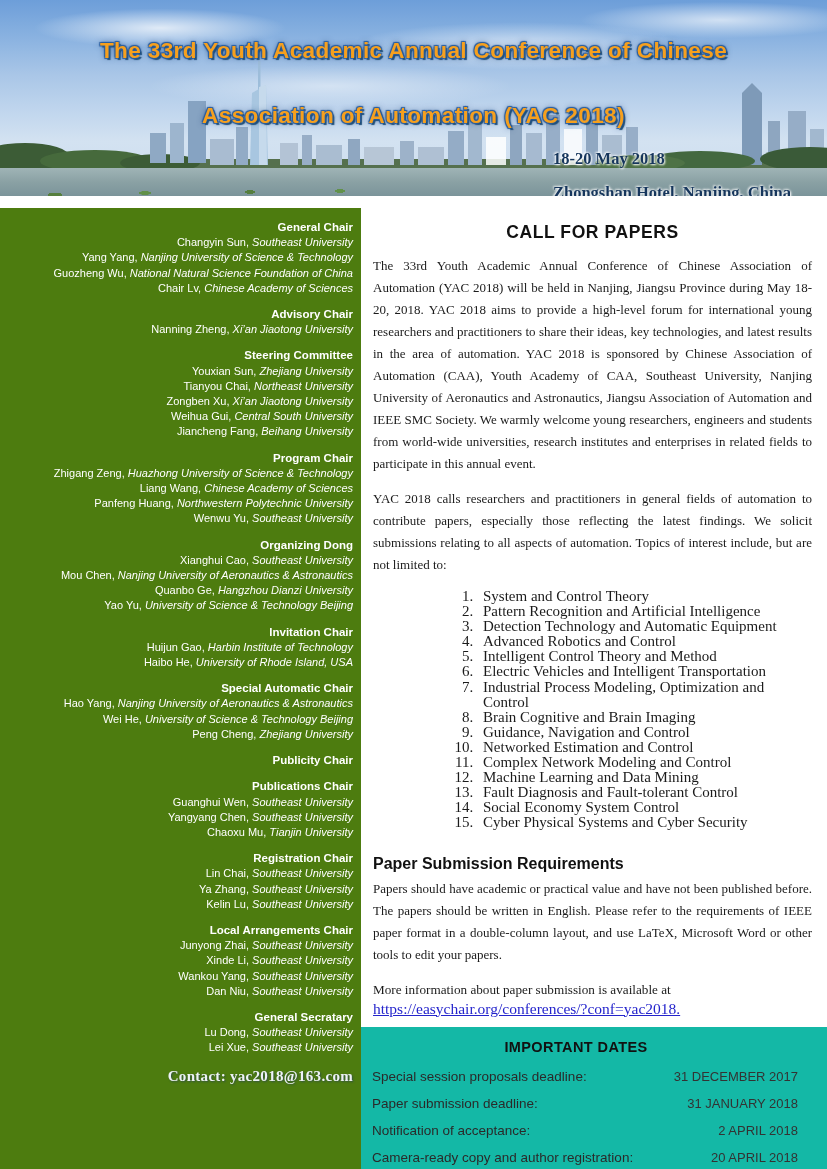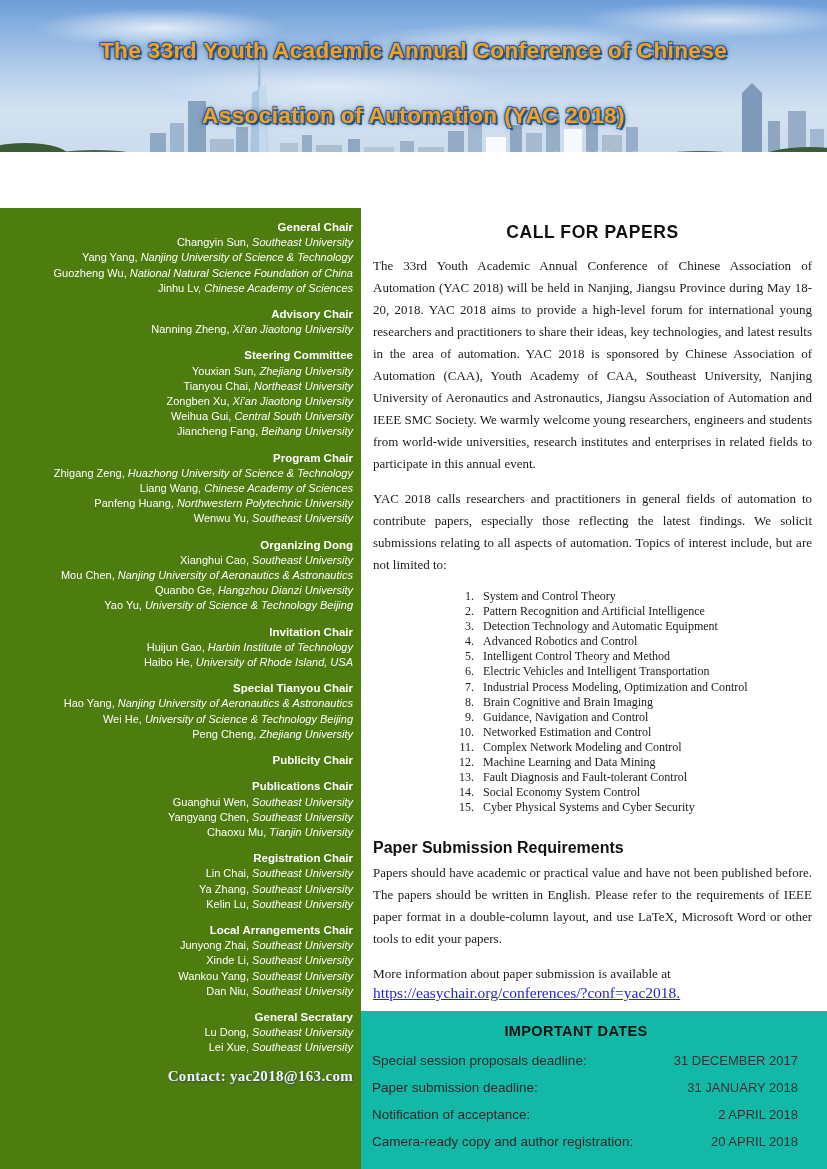--- a/index.html
+++ b/index.html
@@ -3,21 +3,21 @@
 <meta charset="utf-8">
 <style>
   html,body { margin:0; padding:0; background:#888; }
   .page {
     position:relative; width:827px; height:1169px; margin:0 auto;
     background:#ffffff; overflow:hidden;
     font-family:"Liberation Sans", sans-serif;
   }
 
   
-  .header { position:absolute; left:0; top:0; width:827px; height:152px; overflow:hidden; }
+  .header { position:absolute; left:0; top:0; width:827px; height:196px; overflow:hidden; }
   .sky {
     position:absolute; inset:0;
     background:linear-gradient(180deg,#6d9ed9 0%,#88b1e0 18%,#a9c6e7 38%,#c2d7ee 58%,#d3e2f1 72%,#cbdcee 100%);
   }
   .sky::before {
     content:""; position:absolute; inset:0;
     background:
       radial-gradient(ellipse 180px 28px at 160px 28px, rgba(255,255,255,.75), rgba(255,255,255,0) 70%),
       radial-gradient(ellipse 240px 34px at 520px 46px, rgba(255,255,255,.6), rgba(255,255,255,0) 70%),
       radial-gradient(ellipse 200px 26px at 720px 20px, rgba(255,255,255,.65), rgba(255,255,255,0) 70%),
@@ -82,21 +82,21 @@
   .content { padding:14px 15px 0 12px; }
   .cfp-heading {
     text-align:center; font-weight:bold; font-size:17.5px; letter-spacing:.6px;
     color:#111; margin:0 0 12px 0;
   }
   .para {
     font-family:"Liberation Serif", serif; font-size:13px; line-height:22px;
     text-align:justify; color:#1b1b1b; margin:0 0 13px 0;
   }
   .topics {
-    font-family:"Liberation Serif", serif; font-size:12px; line-height:15.1px;
+    font-family:"Liberation Serif", serif; font-size:15px; line-height:15.1px;
     color:#1b1b1b; margin:8px 0 0 0; padding-left:104px;
   }
   .topics li { padding-left:6px; }
   .sub-heading { font-weight:bold; font-size:16px; color:#111; margin:24px 0 5px 0; }
   .more-info { font-family:"Liberation Serif", serif; font-size:13.2px; color:#1b1b1b; margin:16px 0 2px 0; }
   .submission-link {
     font-family:"Liberation Serif", serif; font-size:15.5px; color:#2424cc;
     text-decoration:underline; display:inline-block;
   }
 
@@ -178,21 +178,21 @@
   </div>
 
   <div class="sidebar">
     <div>
         <div class="sb-section">
     <div class="sb-heading">General Chair</div>
     <div class="sb-members">
             <div class="sb-member"><span class="sb-name">Changyin Sun,</span> <em class="sb-aff">Southeast University</em></div>
             <div class="sb-member"><span class="sb-name">Yang Yang,</span> <em class="sb-aff">Nanjing University of Science &amp; Technology</em></div>
             <div class="sb-member"><span class="sb-name">Guozheng Wu,</span> <em class="sb-aff">National Natural Science Foundation of China</em></div>
-            <div class="sb-member"><span class="sb-name">Jinhu Lv,</span> <em class="sb-aff">Chinese Academy of Sciences</em></div>
+            <div class="sb-member"><span class="sb-name">Chair Lv,</span> <em class="sb-aff">Chinese Academy of Sciences</em></div>
           </div>
   </div>
         <div class="sb-section">
     <div class="sb-heading">Advisory Chair</div>
     <div class="sb-members">
             <div class="sb-member"><span class="sb-name">Nanning Zheng,</span> <em class="sb-aff">Xi’an Jiaotong University</em></div>
           </div>
   </div>
         <div class="sb-section">
     <div class="sb-heading">Steering Committee</div>
@@ -223,21 +223,21 @@
           </div>
   </div>
         <div class="sb-section">
     <div class="sb-heading">Invitation Chair</div>
     <div class="sb-members">
             <div class="sb-member"><span class="sb-name">Huijun Gao,</span> <em class="sb-aff">Harbin Institute of Technology</em></div>
             <div class="sb-member"><span class="sb-name">Haibo He,</span> <em class="sb-aff">University of Rhode Island, USA</em></div>
           </div>
   </div>
         <div class="sb-section">
-    <div class="sb-heading">Special Tianyou Chair</div>
+    <div class="sb-heading">Special Automatic Chair</div>
     <div class="sb-members">
             <div class="sb-member"><span class="sb-name">Hao Yang,</span> <em class="sb-aff">Nanjing University of Aeronautics &amp; Astronautics</em></div>
             <div class="sb-member"><span class="sb-name">Wei He,</span> <em class="sb-aff">University of Science &amp; Technology Beijing</em></div>
             <div class="sb-member"><span class="sb-name">Peng Cheng,</span> <em class="sb-aff">Zhejiang University</em></div>
           </div>
   </div>
         <div class="sb-section">
     <div class="sb-heading">Publicity Chair</div>
   </div>
         <div class="sb-section">

